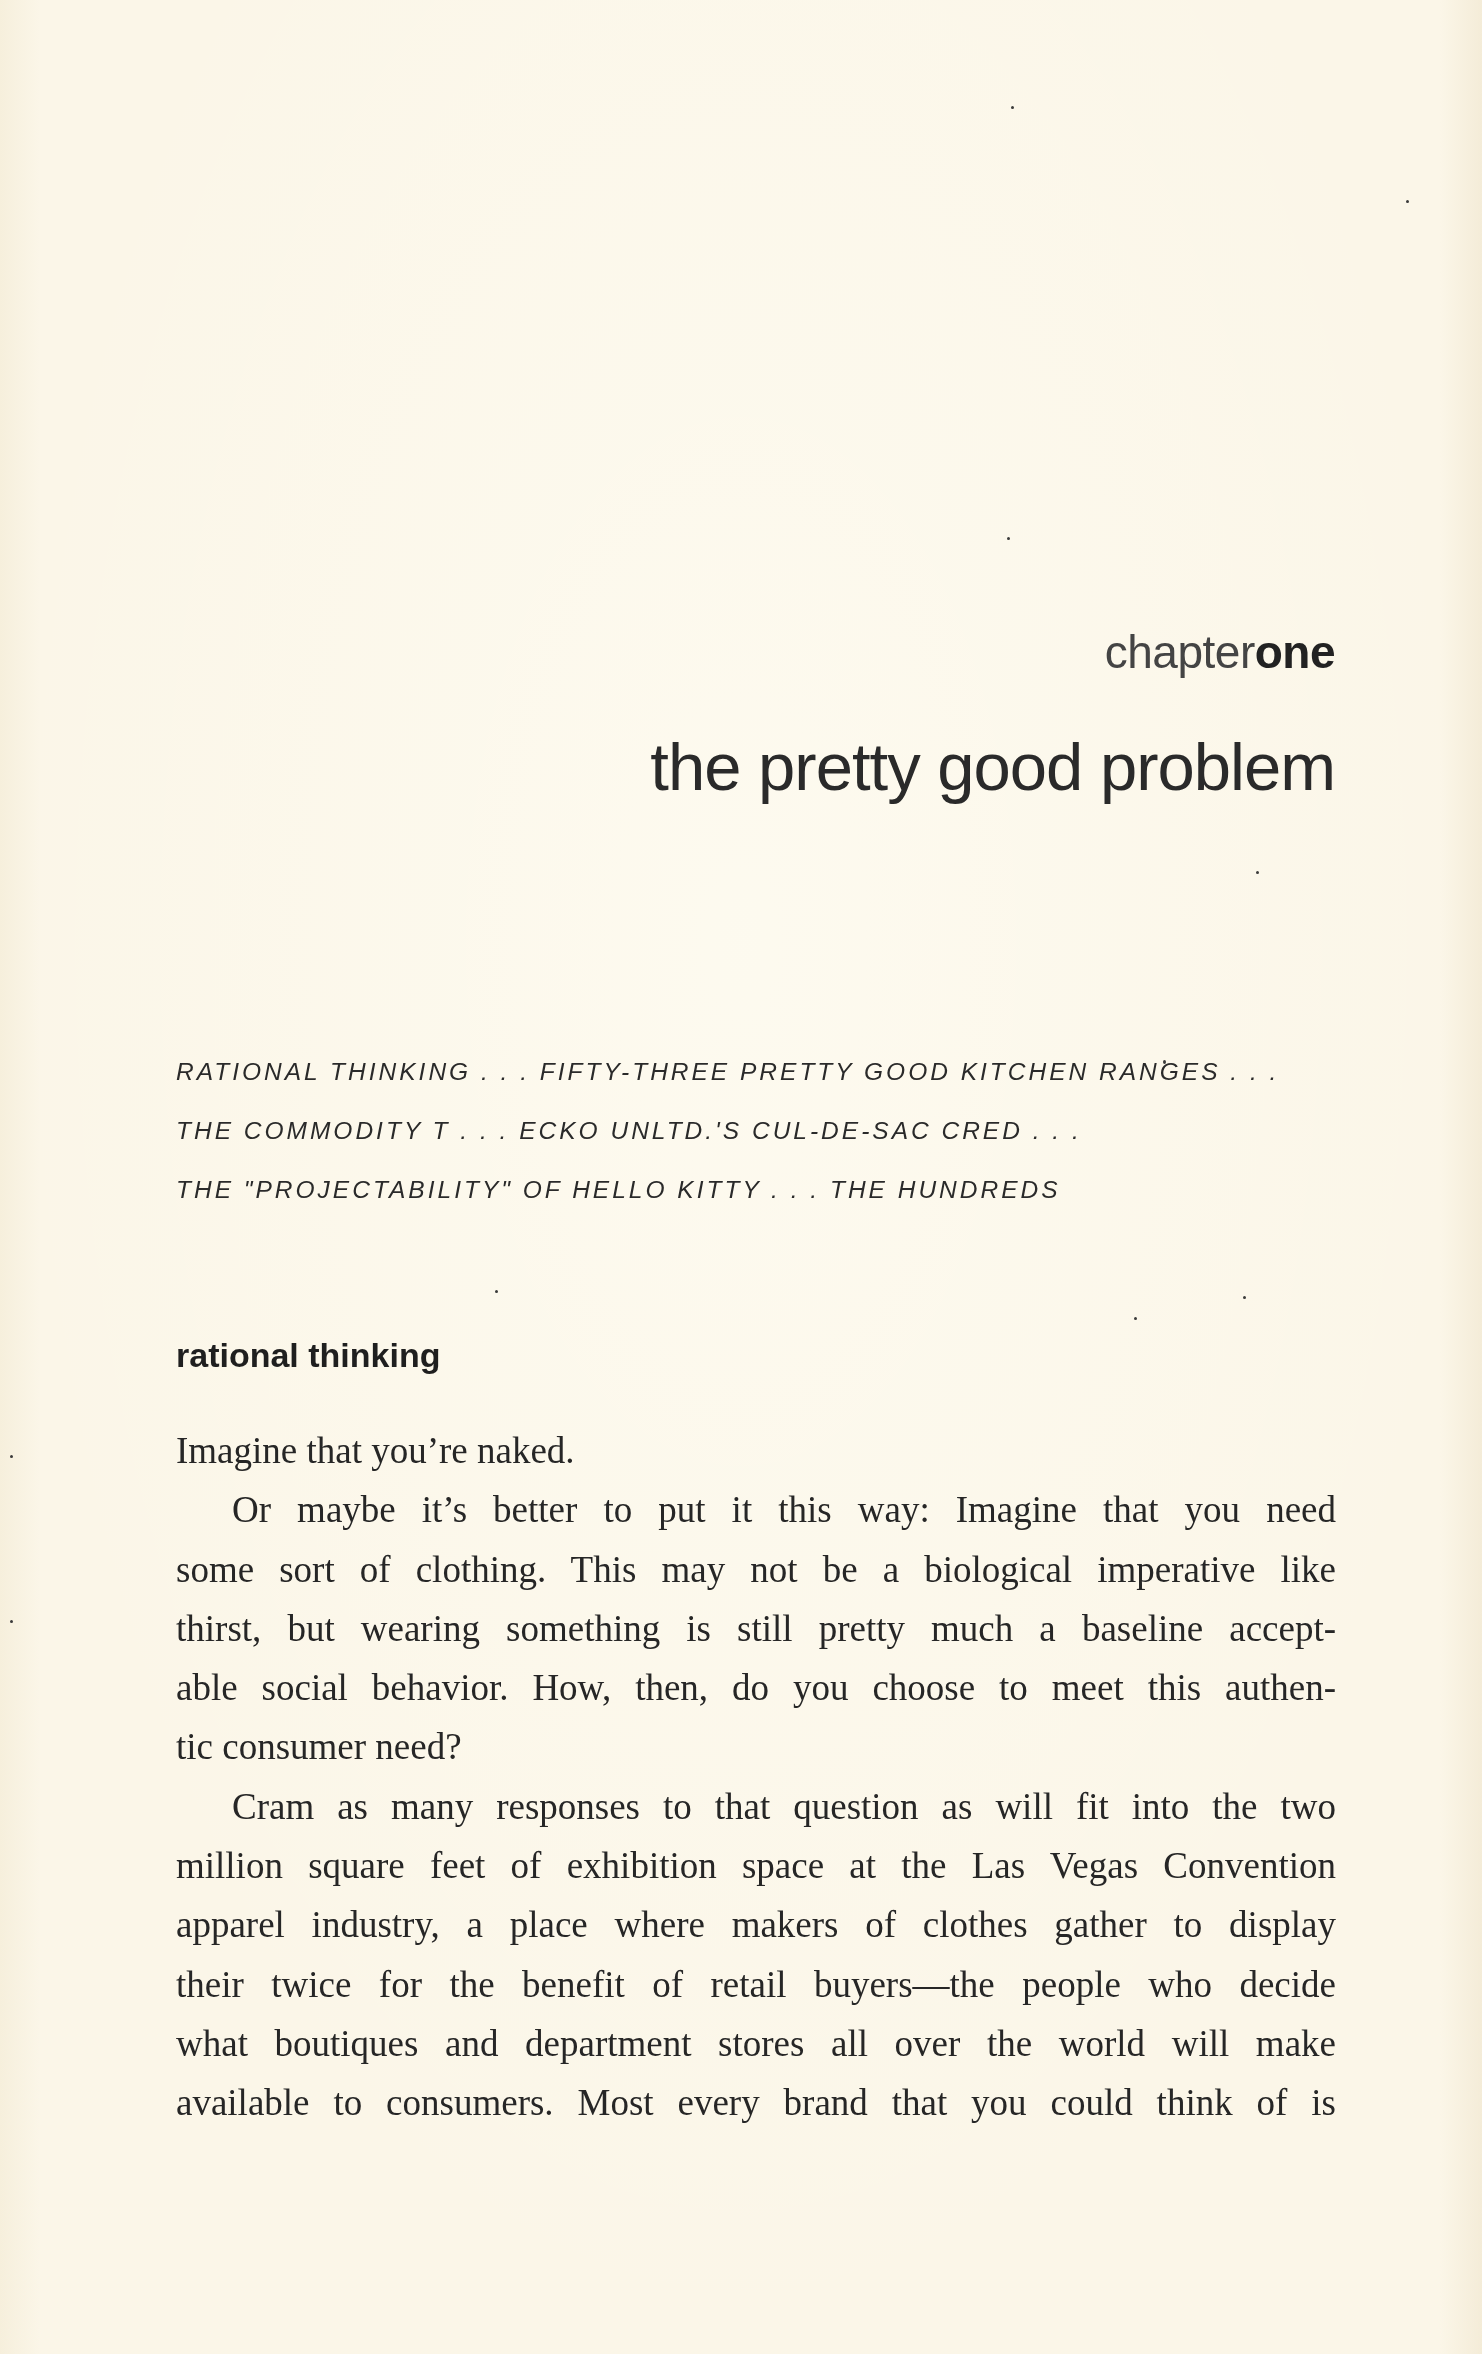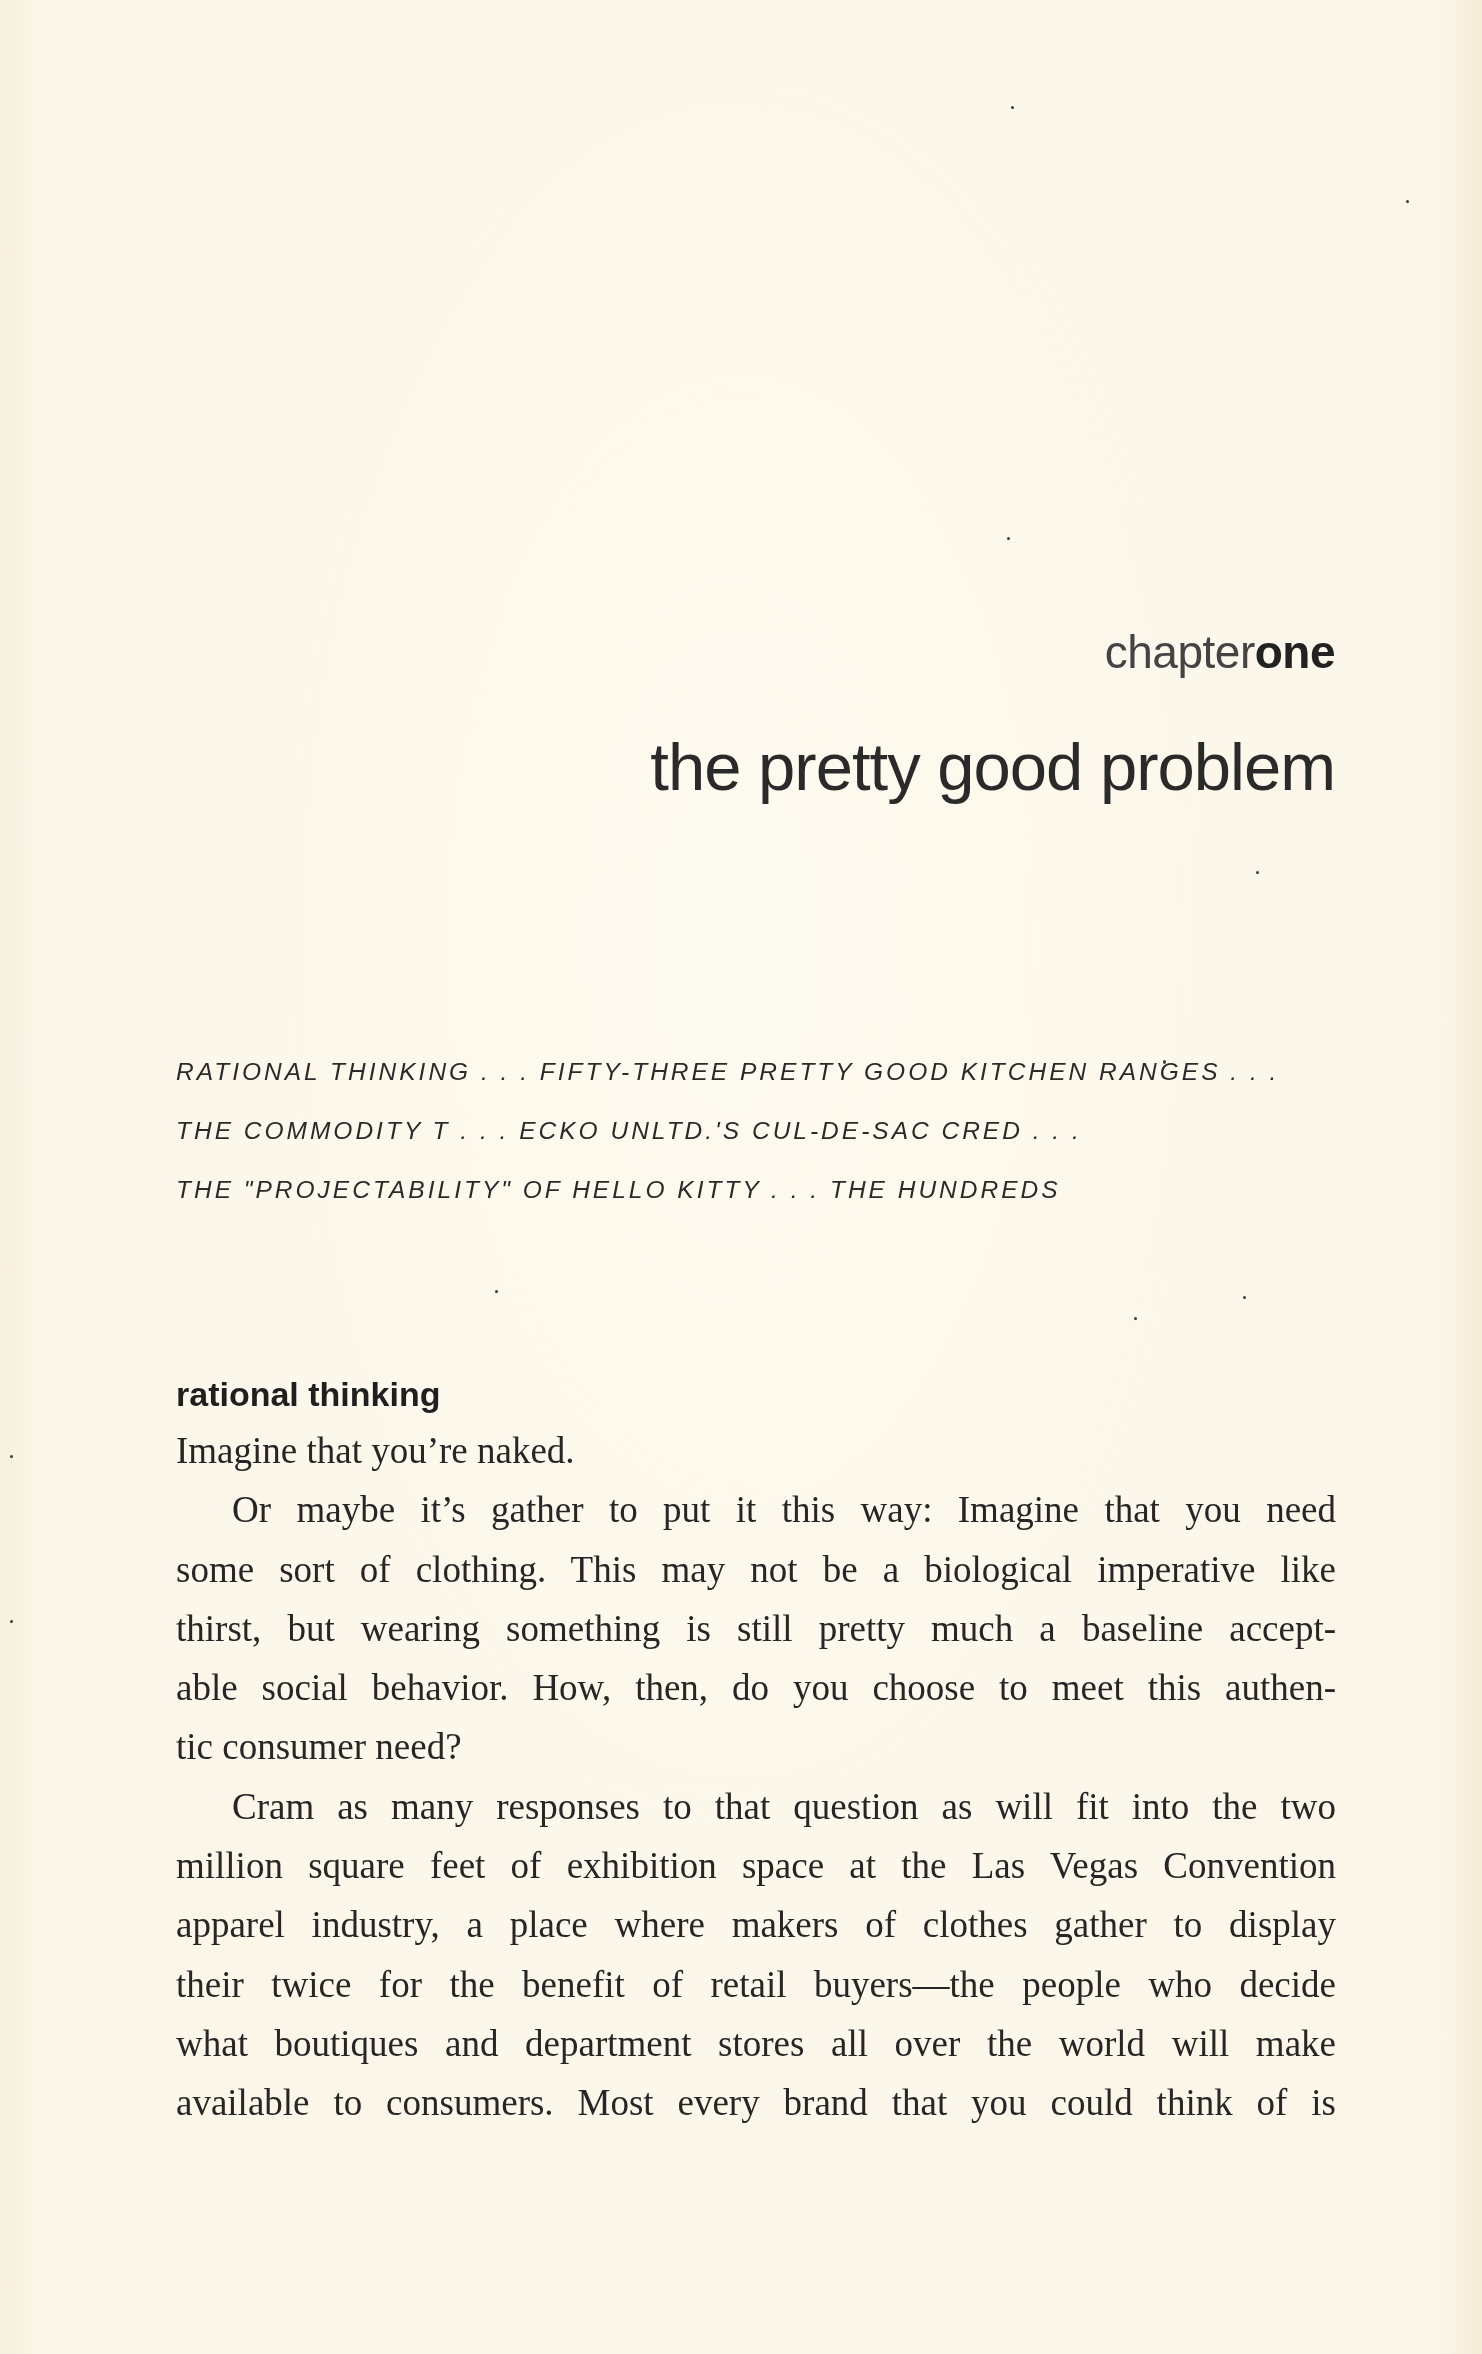--- a/index.html
+++ b/index.html
@@ -71,21 +71,20 @@
     .section-heading {
       position: absolute;
       left: 176px;
       top: 1336px;
       font-family: "Liberation Sans", sans-serif;
       font-weight: 700;
       font-size: 34px;
       color: #1f1f1f;
       letter-spacing: 0px;
       white-space: nowrap;
-      margin-top: 39px;
     }
     .body-text {
       position: absolute;
       left: 176px;
       top: 1421px;
       width: 1160px;
       font-family: "Liberation Serif", serif;
       font-size: 37px;
       line-height: 59.3px;
       color: #262626;
@@ -123,21 +122,21 @@
   <div class="epigraph">
     <div class="line">RATIONAL THINKING . . . FIFTY-THREE PRETTY GOOD KITCHEN RANGES . . .</div>
     <div class="line">THE COMMODITY T . . . ECKO UNLTD.'S CUL-DE-SAC CRED . . .</div>
     <div class="line">THE "PROJECTABILITY" OF HELLO KITTY . . . THE HUNDREDS</div>
   </div>
 
   <div class="section-heading">rational thinking</div>
 
   <div class="body-text">
     <span class="line last">Imagine that you’re naked.</span>
-    <span class="line indent">Or maybe it’s gather to put it this way: Imagine that you need</span>
+    <span class="line indent">Or maybe it’s better to put it this way: Imagine that you need</span>
     <span class="line">some sort of clothing. This may not be a biological imperative like</span>
     <span class="line">thirst, but wearing something is still pretty much a baseline accept-</span>
     <span class="line">able social behavior. How, then, do you choose to meet this authen-</span>
     <span class="line last">tic consumer need?</span>
     <span class="line indent">Cram as many responses to that question as will fit into the two</span>
     <span class="line">million square feet of exhibition space at the Las Vegas Convention</span>
     <span class="line">apparel industry, a place where makers of clothes gather to display</span>
     <span class="line">their twice for the benefit of retail buyers—the people who decide</span>
     <span class="line">what boutiques and department stores all over the world will make</span>
     <span class="line">available to consumers. Most every brand that you could think of is</span>

